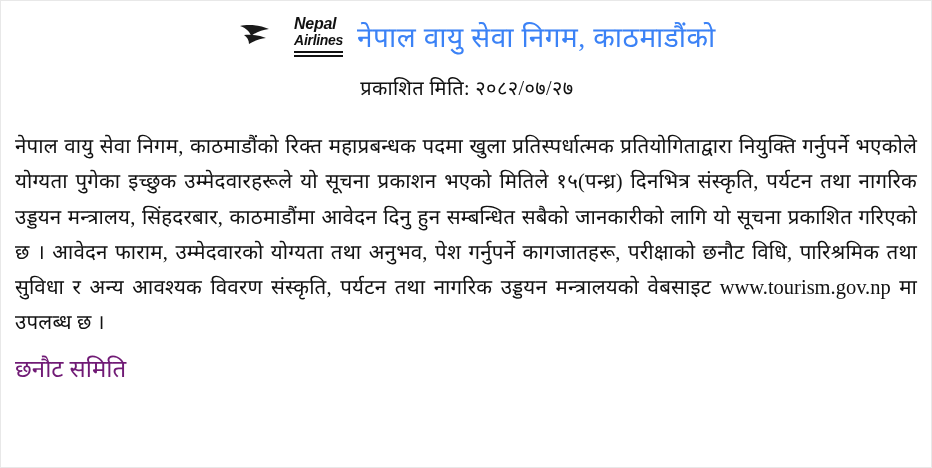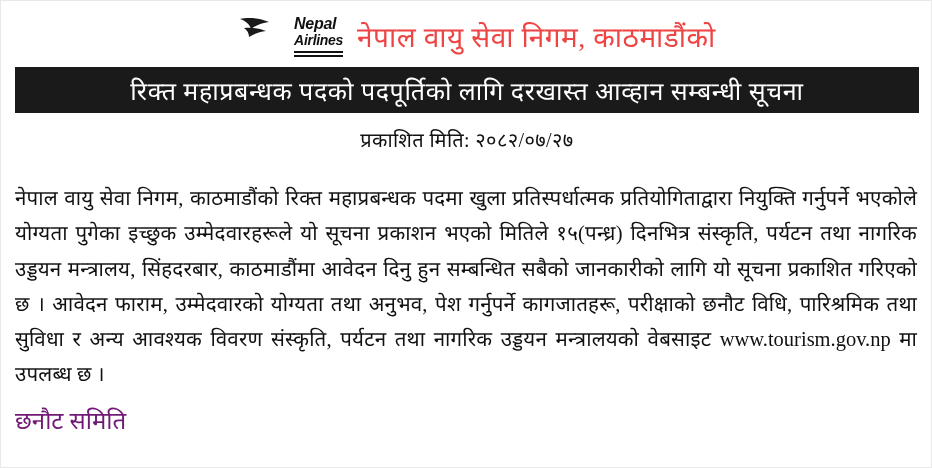--- a/index.html
+++ b/index.html
@@ -31,21 +31,21 @@
   .header {
     display: flex;
     align-items: center;
     justify-content: center;
     gap: 14px;
     height: 50px;
     padding-left: 20px;
   }
   .logo {
     display: flex;
-    align-items: flex-start;
+    align-items: center;
     gap: 22px;
   }
   .logo-bird {
     width: 34px;
     height: 26px;
     position: relative;
   }
   .logo-bird svg { display: block; }
   .logo-text {
     display: flex;
@@ -61,21 +61,21 @@
   .logo-rules {
     margin-top: 2px;
   }
   .logo-rules div {
     height: 2px;
     background: #111;
     margin-top: 2px;
   }
   .org-name {
     font-size: 28px;
-    color: #ef4444;
+    color: #3b82f6;
     letter-spacing: 0.5px;
     font-family: "Liberation Serif", serif;
     white-space: nowrap;
   }
 
   
   .title-bar {
     margin-top: 6px;
     background: #1a1a1a;
     color: #ffffff;
@@ -143,23 +143,20 @@
           <span class="l2">Airlines</span>
           <span class="logo-rules">
             <div></div>
             <div></div>
           </span>
         </span>
       </div>
       <div class="org-name">नेपाल वायु सेवा निगम, काठमाडौंको</div>
     </div>
 
-    <div class="title-bar">
-      <span>रिक्त महाप्रबन्धक पदको पदपूर्तिको लागि दरखास्त आव्हान सम्बन्धी सूचना</span>
-    </div>
 
     <div class="pub-date">प्रकाशित मिति: २०८२/०७/२७</div>
 
     <div class="body-text">
       <span>नेपाल वायु सेवा निगम, काठमाडौंको रिक्त महाप्रबन्धक पदमा खुला प्रतिस्पर्धात्मक प्रतियोगिताद्वारा नियुक्ति गर्नुपर्ने भएकोले योग्यता पुगेका इच्छुक उम्मेदवारहरूले यो सूचना प्रकाशन भएको मितिले १५(पन्ध्र) दिनभित्र संस्कृति, पर्यटन तथा नागरिक उड्डयन मन्त्रालय, सिंहदरबार, काठमाडौंमा आवेदन दिनु हुन सम्बन्धित सबैको जानकारीको लागि यो सूचना प्रकाशित गरिएको छ । आवेदन फाराम, उम्मेदवारको योग्यता तथा अनुभव, पेश गर्नुपर्ने कागजातहरू, परीक्षाको छनौट विधि, पारिश्रमिक तथा सुविधा र अन्य आवश्यक विवरण संस्कृति, पर्यटन तथा नागरिक उड्डयन मन्त्रालयको वेबसाइट </span><span class="url">www.tourism.gov.np</span><span> मा उपलब्ध छ ।</span>
     </div>
 
     <div class="signature">छनौट समिति</div>
 
   </div>

